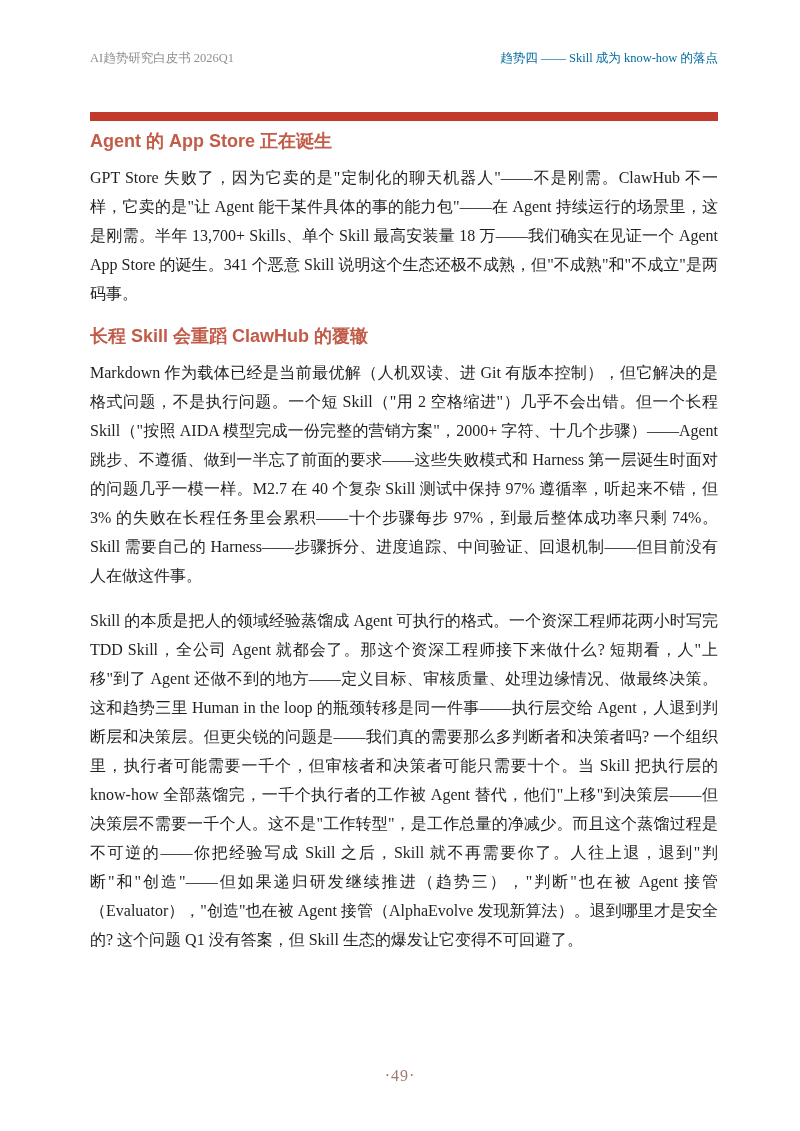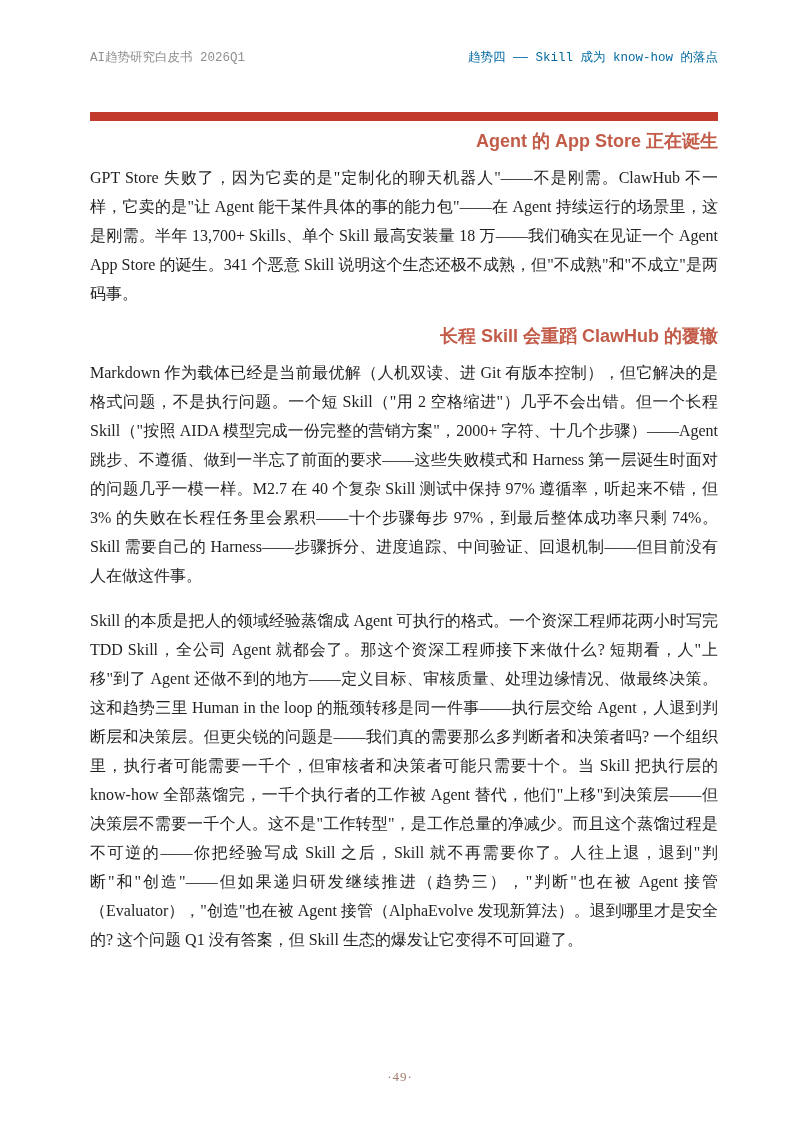--- a/index.html
+++ b/index.html
@@ -22,21 +22,21 @@
     background: #ffffff;
   }
   .page-header {
     position: absolute;
     top: 50px;
     left: 90px;
     width: 628px;
     display: flex;
     justify-content: space-between;
     align-items: flex-start;
-    font-family: Liberation Mono, monospace;
+    font-family: Liberation Serif, serif;
     font-size: 12.5px;
     line-height: 16px;
   }
   .page-header .left  { color: #8f8f8f; }
   .page-header .right { color: #0369a1; }
 
   .content {
     position: absolute;
     top: 112px;
     left: 90px;
@@ -49,39 +49,38 @@
   }
   .section.first .heading { margin-top: 8px; }
   .section + .section { margin-top: 16px; }
   .heading {
     font-family: "Liberation Sans", "DejaVu Sans", sans-serif;
     font-weight: bold;
     font-size: 18px;
     line-height: 24px;
     color: #c25c49;
     margin: 0;
-    text-align: right;
   }
   .para {
     margin: 10px 0 0 0;
     font-size: 16px;
     line-height: 29px;
     text-align: justify;
     text-justify: inter-ideograph;
     color: #1f1f1f;
     word-break: break-word;
   }
   .page-footer {
     position: absolute;
     bottom: 46px;
     left: 0;
     width: 800px;
     text-align: center;
     font-family: "Liberation Serif", "DejaVu Serif", serif;
-    font-size: 13px;
+    font-size: 16px;
     color: #a5786d;
     letter-spacing: 1px;
   }
 </style>
 </head>
 <body>
 
 <div class="page">
 
   <div class="page-header">

